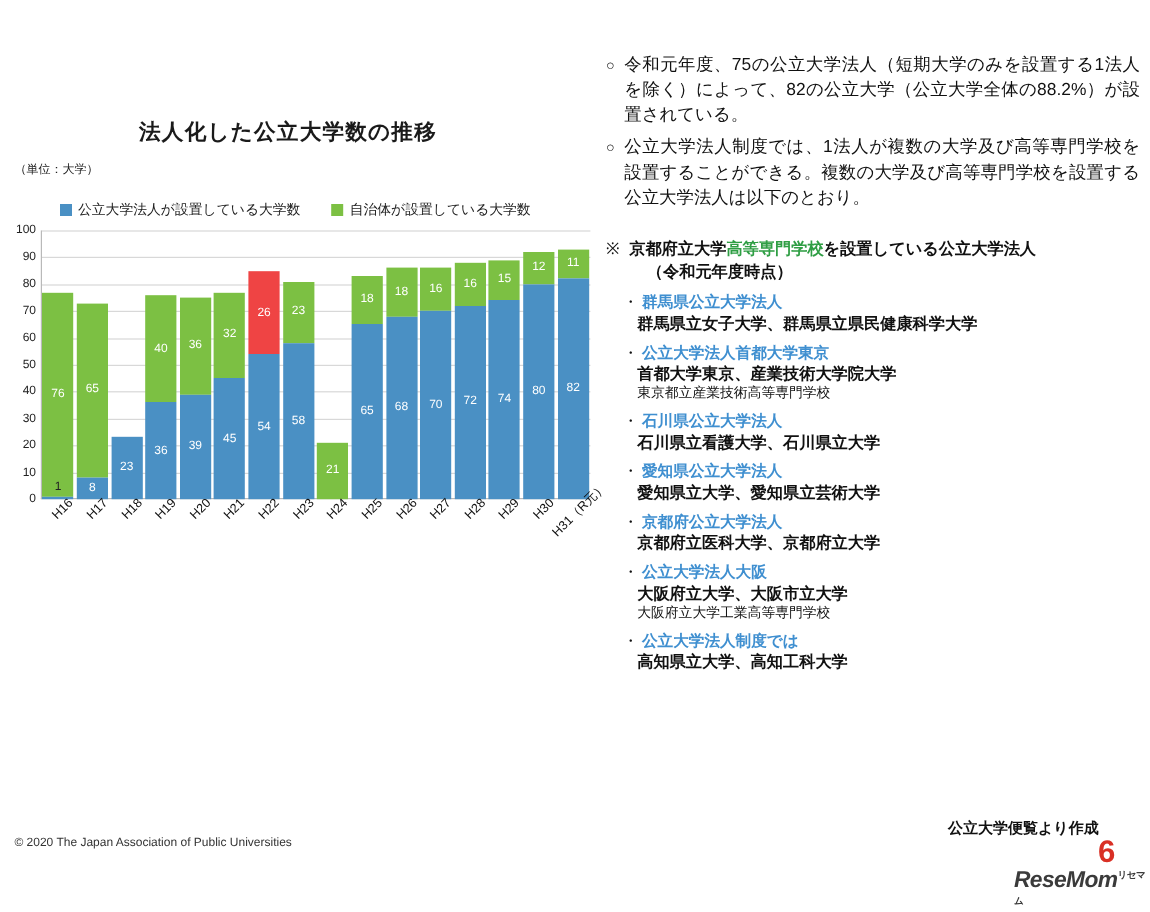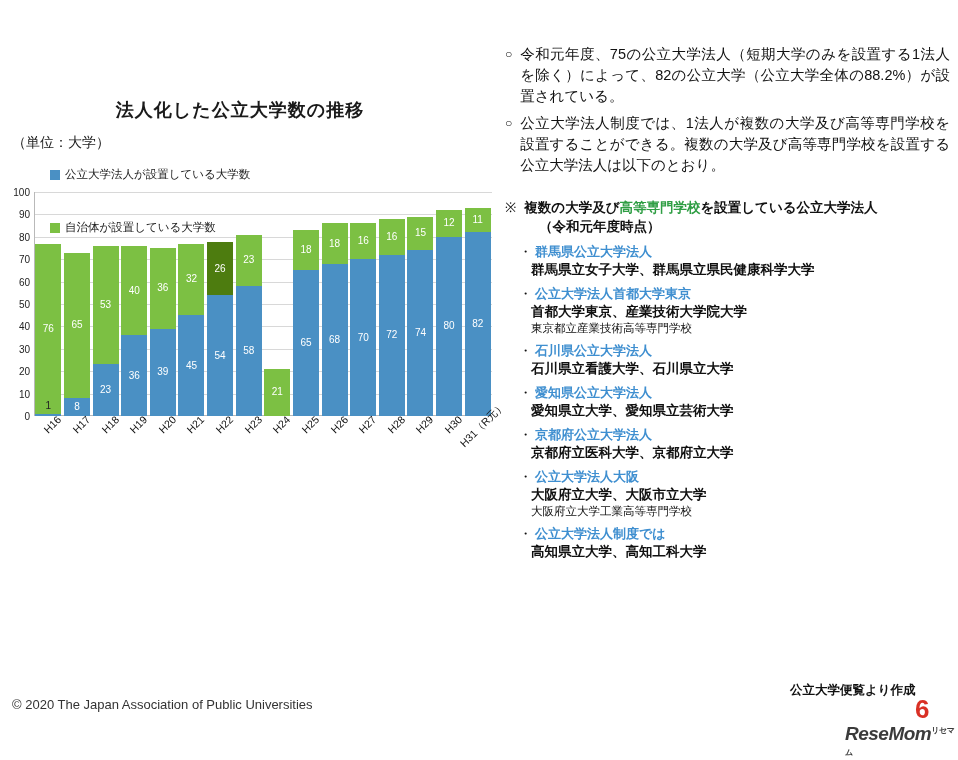--- a/index.html
+++ b/index.html
@@ -26,32 +26,31 @@
     width: 480px;
     text-align: center;
     font-size: 18px;
     font-weight: bold;
     letter-spacing: 1px;
     color: #1a1a1a;
   }
   .unit-label {
     position: absolute;
     left: 12px; top: 134px;
-    font-size: 14px;
+    font-size: 10px;
     color: #222;
   }
   .legend {
     position: absolute;
     left: 50px; top: 167px;
     width: 450px;
     display: flex;
-    gap: 38px;
+    gap: 26px;
     font-size: 11.5px;
     color: #222;
-    flex-direction: column;
   }
   .legend .item { display: flex; align-items: center; gap: 5px; }
   .legend .swatch { width: 10px; height: 10px; display: inline-block; }
 
   .plot-wrap {
     position: absolute;
     left: 0; top: 192px;
     width: 500px; height: 250px;
   }
   .y-axis {
@@ -129,21 +128,21 @@
     transform-origin: left top;
     transform: rotate(-45deg) translate(-50%, 0);
     font-size: 10.5px;
     white-space: nowrap;
     color: #111;
   }
 
   .copyright {
     position: absolute;
     left: 12px; top: 697px;
-    font-size: 13px;
+    font-size: 10px;
     color: #333;
   }
 
   
   .right {
     position: absolute;
     left: 505px; top: 44px;
     width: 445px;
   }
   .bullet {
@@ -284,23 +283,20 @@
           </div>
           <div class="barcol">
             <div class="seg top" style="height: 145.6px; background: rgb(124, 192, 67);">
               <span class="val">65</span>
             </div>
             <div class="seg bot" style="height: 17.92px; background: rgb(74, 144, 196);">
               <span class="val">8</span>
             </div>
           </div>
           <div class="barcol">
-            <div class="seg top" style="height: 118.72px; background: rgb(124, 192, 67);">
-              <span class="val">53</span>
-            </div>
             <div class="seg bot" style="height: 51.52px; background: rgb(74, 144, 196);">
               <span class="val">23</span>
             </div>
           </div>
           <div class="barcol">
             <div class="seg top" style="height: 89.6px; background: rgb(124, 192, 67);">
               <span class="val">40</span>
             </div>
             <div class="seg bot" style="height: 80.64px; background: rgb(74, 144, 196);">
               <span class="val">36</span>
@@ -316,21 +312,21 @@
           </div>
           <div class="barcol">
             <div class="seg top" style="height: 71.68px; background: rgb(124, 192, 67);">
               <span class="val">32</span>
             </div>
             <div class="seg bot" style="height: 100.8px; background: rgb(74, 144, 196);">
               <span class="val">45</span>
             </div>
           </div>
           <div class="barcol">
-            <div class="seg top" style="height: 53px; background: #4d7c0f;">
+            <div class="seg top" style="height: 69px; background: #ef4444;">
               <span class="val">26</span>
             </div>
             <div class="seg bot" style="height: 120.96px; background: rgb(74, 144, 196);">
               <span class="val">54</span>
             </div>
           </div>
           <div class="barcol">
             <div class="seg top" style="height: 51.52px; background: rgb(124, 192, 67);">
               <span class="val">23</span>
             </div>
@@ -462,21 +458,21 @@
       <span class="txt">令和元年度、75の公立大学法人（短期大学のみを設置する1法人を除く）によって、82の公立大学（公立大学全体の88.2%）が設置されている。</span>
     </div>
 
     <div class="bullet">
       <span class="mark">○</span>
       <span class="txt">公立大学法人制度では、1法人が複数の大学及び高等専門学校を設置することができる。複数の大学及び高等専門学校を設置する公立大学法人は以下のとおり。</span>
     </div>
 
     <div class="note-head">
       <span class="mark">※</span>
-      <span><span>複数の大学及び</span><span class="g">高等専門学校</span><span>を設置している公立大学法人</span></span>
+      <span><span>京都府立大学</span><span class="g">高等専門学校</span><span>を設置している公立大学法人</span></span>
     </div>
     <div class="note-sub">（令和元年度時点）</div>
 
     <div class="corp-list" id="corp-list">
         <div class="corp">
           <div class="name"><span class="dot">・</span><span>群馬県公立大学法人</span></div>
           <div class="unis">群馬県立女子大学、群馬県立県民健康科学大学</div>
         </div>
         <div class="corp">
           <div class="name"><span class="dot">・</span><span>公立大学法人首都大学東京</span></div>

